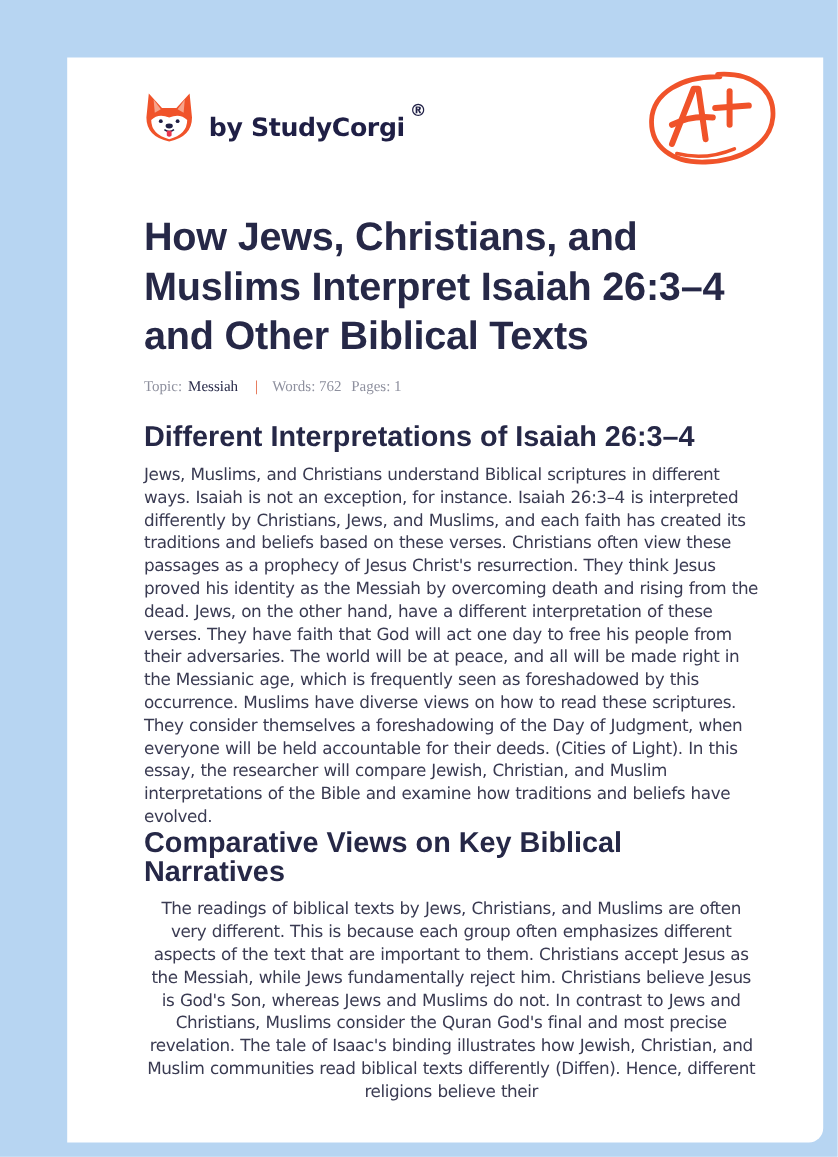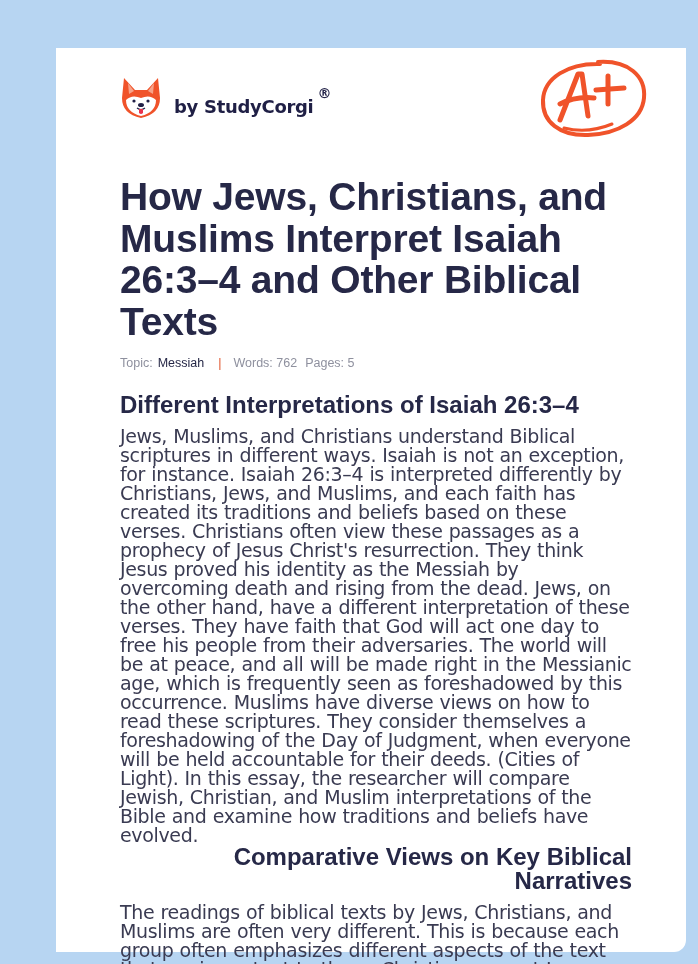--- a/index.html
+++ b/index.html
@@ -42,21 +42,21 @@
     }
     .corgi {
       width: 42px;
       height: 44px;
     }
     .brand-name {
       margin-left: 12px;
       margin-top: 16px;
       font-family: "DejaVu Sans", sans-serif;
       font-weight: bold;
-      font-size: 18px;
+      font-size: 21px;
       color: #1f1f45;
       letter-spacing: -0.3px;
     }
     .registered {
       font-family: "DejaVu Sans", sans-serif;
       font-size: 14px;
       color: #1f1f45;
       margin-left: 4px;
       margin-top: -10px;
       font-weight: bold;
@@ -65,28 +65,28 @@
       position: absolute;
       left: 418px;
       top: 10px;
       width: 110px;
       height: 82px;
     }
     .title {
       margin: 8px 0 0 0;
       font-family: "Liberation Sans", sans-serif;
       font-weight: bold;
-      font-size: 39px;
+      font-size: 33px;
       line-height: 41.5px;
       color: #262847;
       letter-spacing: -0.2px;
     }
     .meta {
       margin-top: 14px;
-      font-family: Liberation Sans, sans-serif;
+      font-family: Liberation Serif, serif;
       font-size: 12.5px;
       color: #8e909e;
       display: flex;
       align-items: center;
     }
     .meta .topic-value {
       color: #262847;
       margin-left: 5px;
     }
     .meta .sep {
@@ -98,31 +98,31 @@
     }
     .section-heading {
       margin: 0;
       font-family: "Liberation Sans", sans-serif;
       font-weight: bold;
       font-size: 24px;
       line-height: 24px;
       color: #262847;
     }
     .h1 { margin-top: 23px; }
-    .h2 { margin-top: 0px; text-align: right; }
+    .h2 { margin-top: 0px; }
     .para {
       margin: 10px 0 0 0;
       font-family: "DejaVu Sans", sans-serif;
-      font-size: 19px;
+      font-size: 14px;
       line-height: 19px;
       color: #3a3b52;
       letter-spacing: -0.35px;
       word-spacing: 0.5px;
     }
-    .p2 { margin-top: 10px; }
+    .p2 { margin-top: 10px; text-align: center; }
   </style>
 </head>
 <body>
 
 <div class="card"></div>
 
 <div class="content">
   <div class="header">
     <div class="brand">
       <svg class="corgi" viewBox="0 0 42 44">
@@ -149,21 +149,21 @@
     </svg>
   </div>
 
   <h1 class="title">How Jews, Christians, and Muslims Interpret Isaiah 26:3–4 and Other Biblical Texts</h1>
 
   <div class="meta">
     <span>Topic:</span>
     <span class="topic-value">Messiah</span>
     <span class="sep">|</span>
     <span>Words: 762</span>
-    <span class="pages">Pages: 5</span>
+    <span class="pages">Pages: 1</span>
   </div>
 
   <h2 class="section-heading h1">Different Interpretations of Isaiah 26:3–4</h2>
   <p class="para">Jews, Muslims, and Christians understand Biblical scriptures in different ways. Isaiah is not an exception, for instance. Isaiah 26:3–4 is interpreted differently by Christians, Jews, and Muslims, and each faith has created its traditions and beliefs based on these verses. Christians often view these passages as a prophecy of Jesus Christ's resurrection. They think Jesus proved his identity as the Messiah by overcoming death and rising from the dead. Jews, on the other hand, have a different interpretation of these verses. They have faith that God will act one day to free his people from their adversaries. The world will be at peace, and all will be made right in the Messianic age, which is frequently seen as foreshadowed by this occurrence. Muslims have diverse views on how to read these scriptures. They consider themselves a foreshadowing of the Day of Judgment, when everyone will be held accountable for their deeds. (Cities of Light). In this essay, the researcher will compare Jewish, Christian, and Muslim interpretations of the Bible and examine how traditions and beliefs have evolved.</p>
 
   <h2 class="section-heading h2">Comparative Views on Key Biblical Narratives</h2>
   <p class="para p2">The readings of biblical texts by Jews, Christians, and Muslims are often very different. This is because each group often emphasizes different aspects of the text that are important to them. Christians accept Jesus as the Messiah, while Jews fundamentally reject him. Christians believe Jesus is God's Son, whereas Jews and Muslims do not. In contrast to Jews and Christians, Muslims consider the Quran God's final and most precise revelation. The tale of Isaac's binding illustrates how Jewish, Christian, and Muslim communities read biblical texts differently (Diffen). Hence, different religions believe their</p>
 </div>
 
 </body></html>

